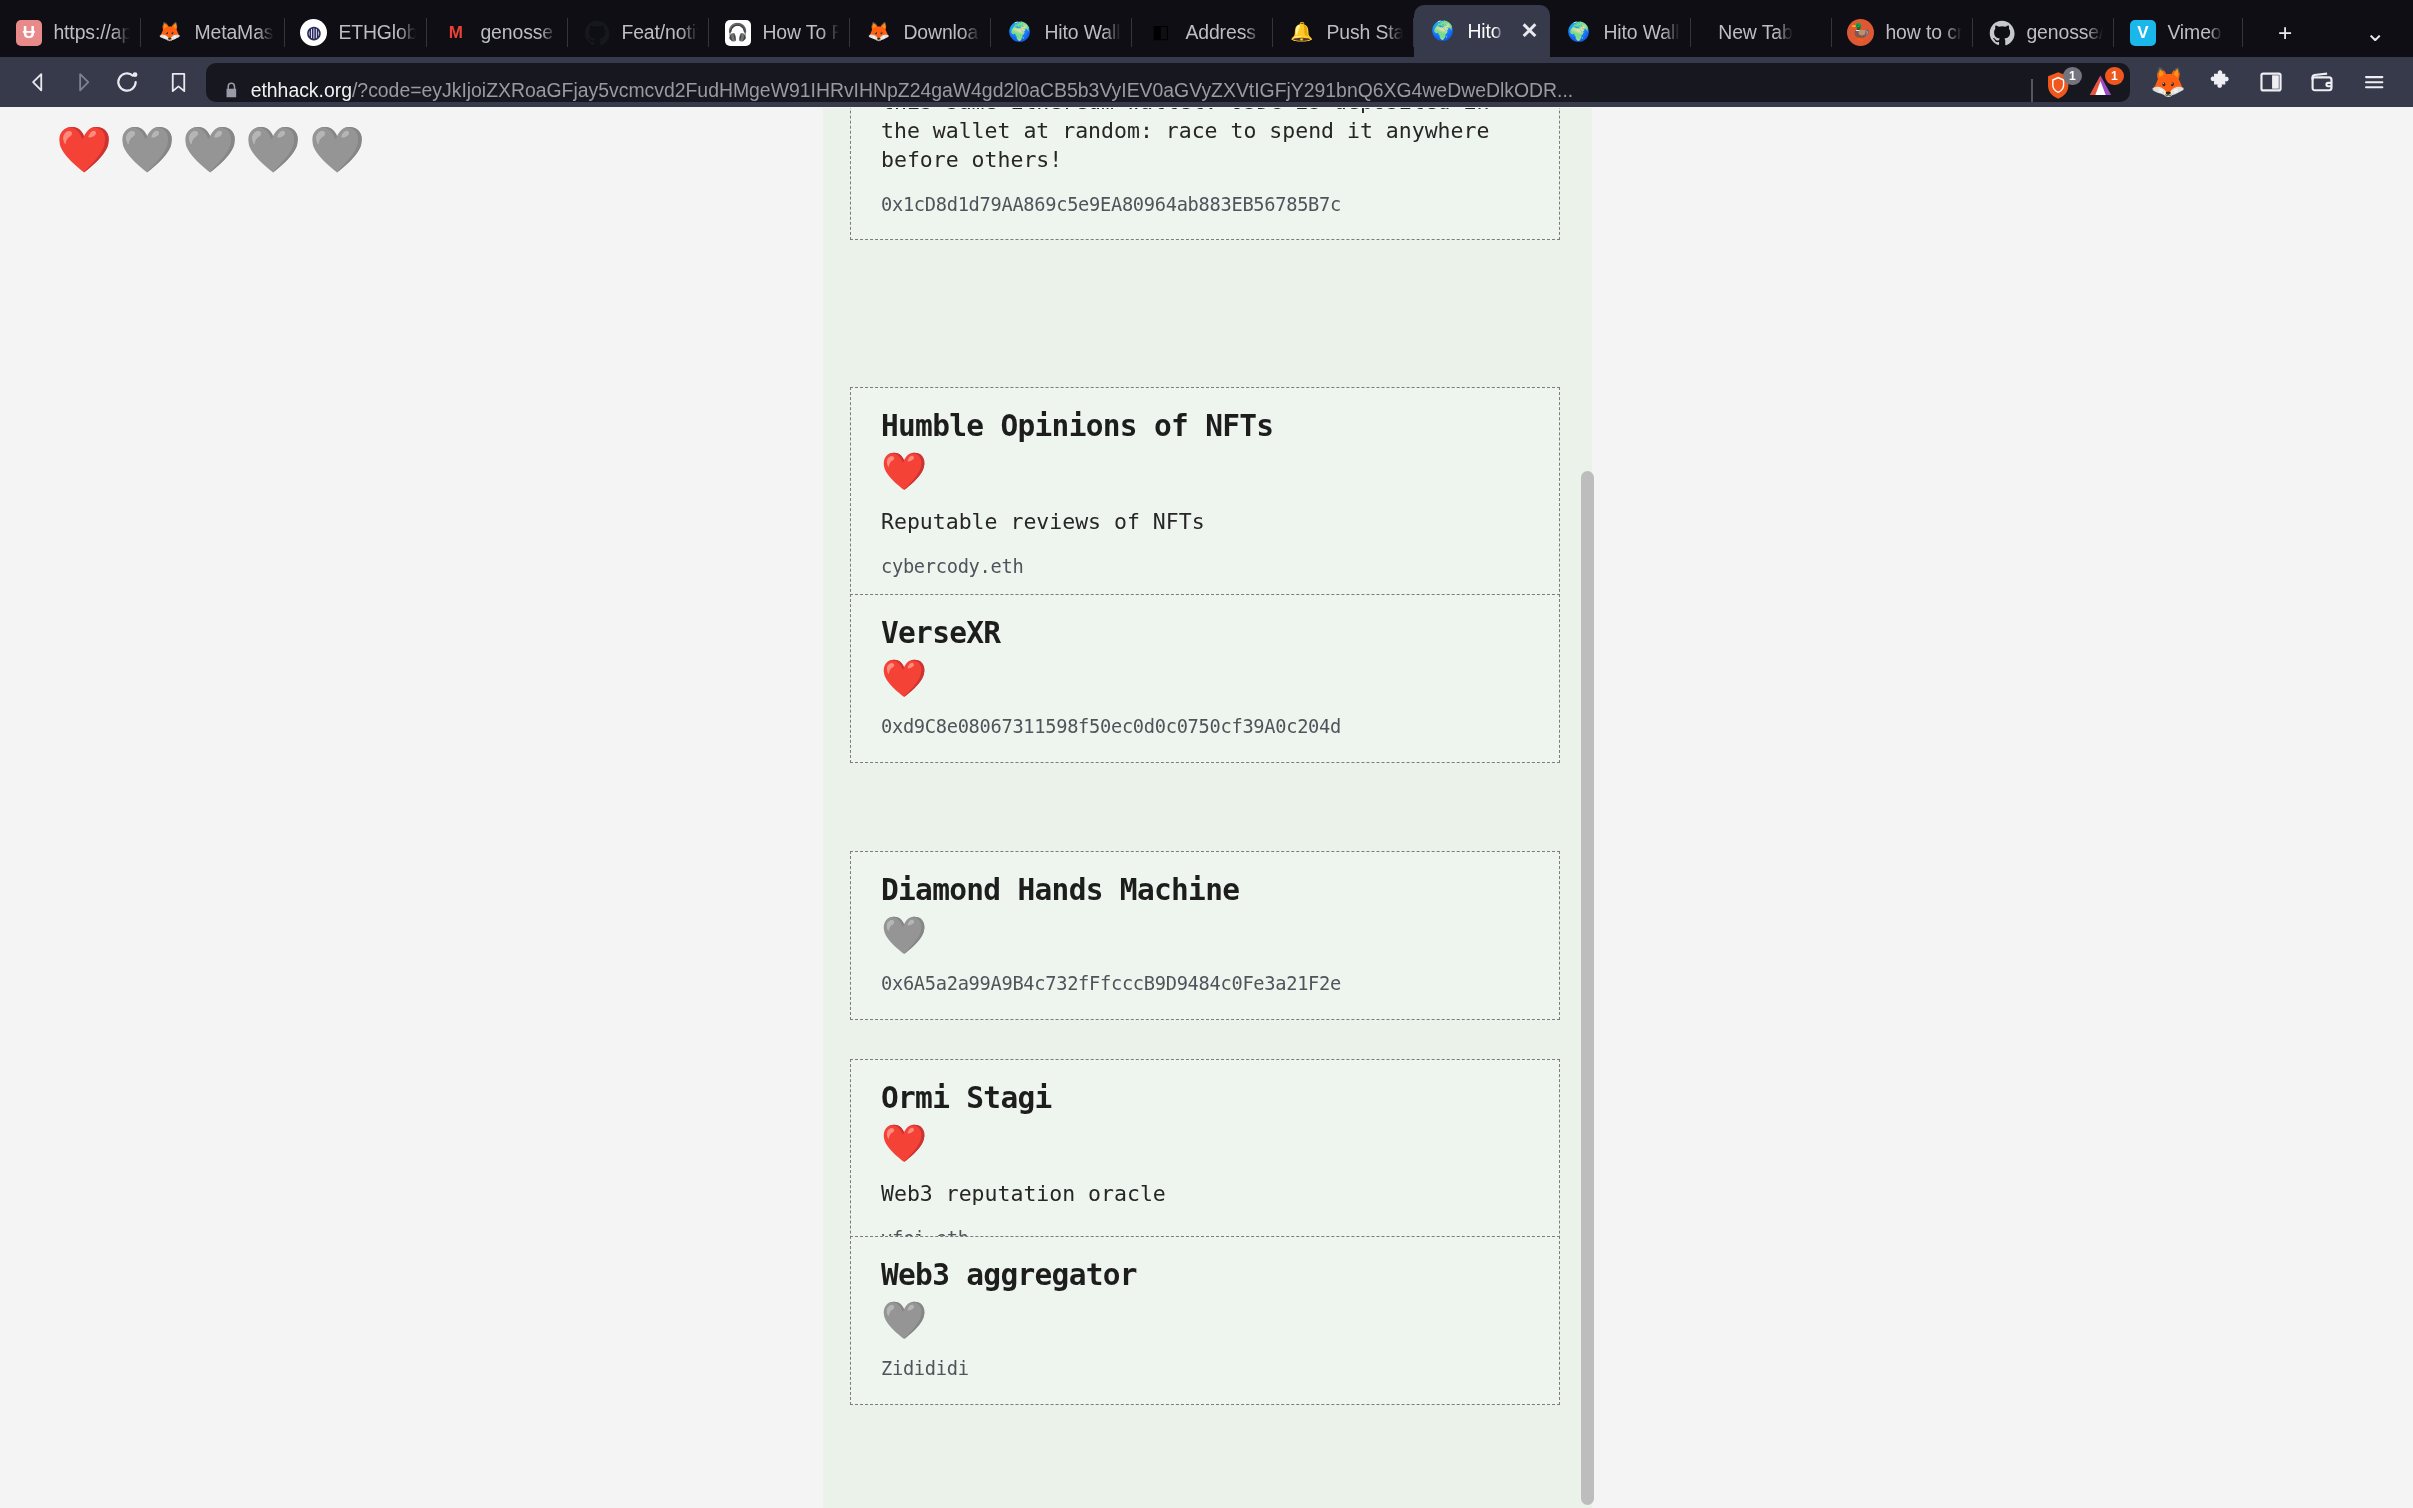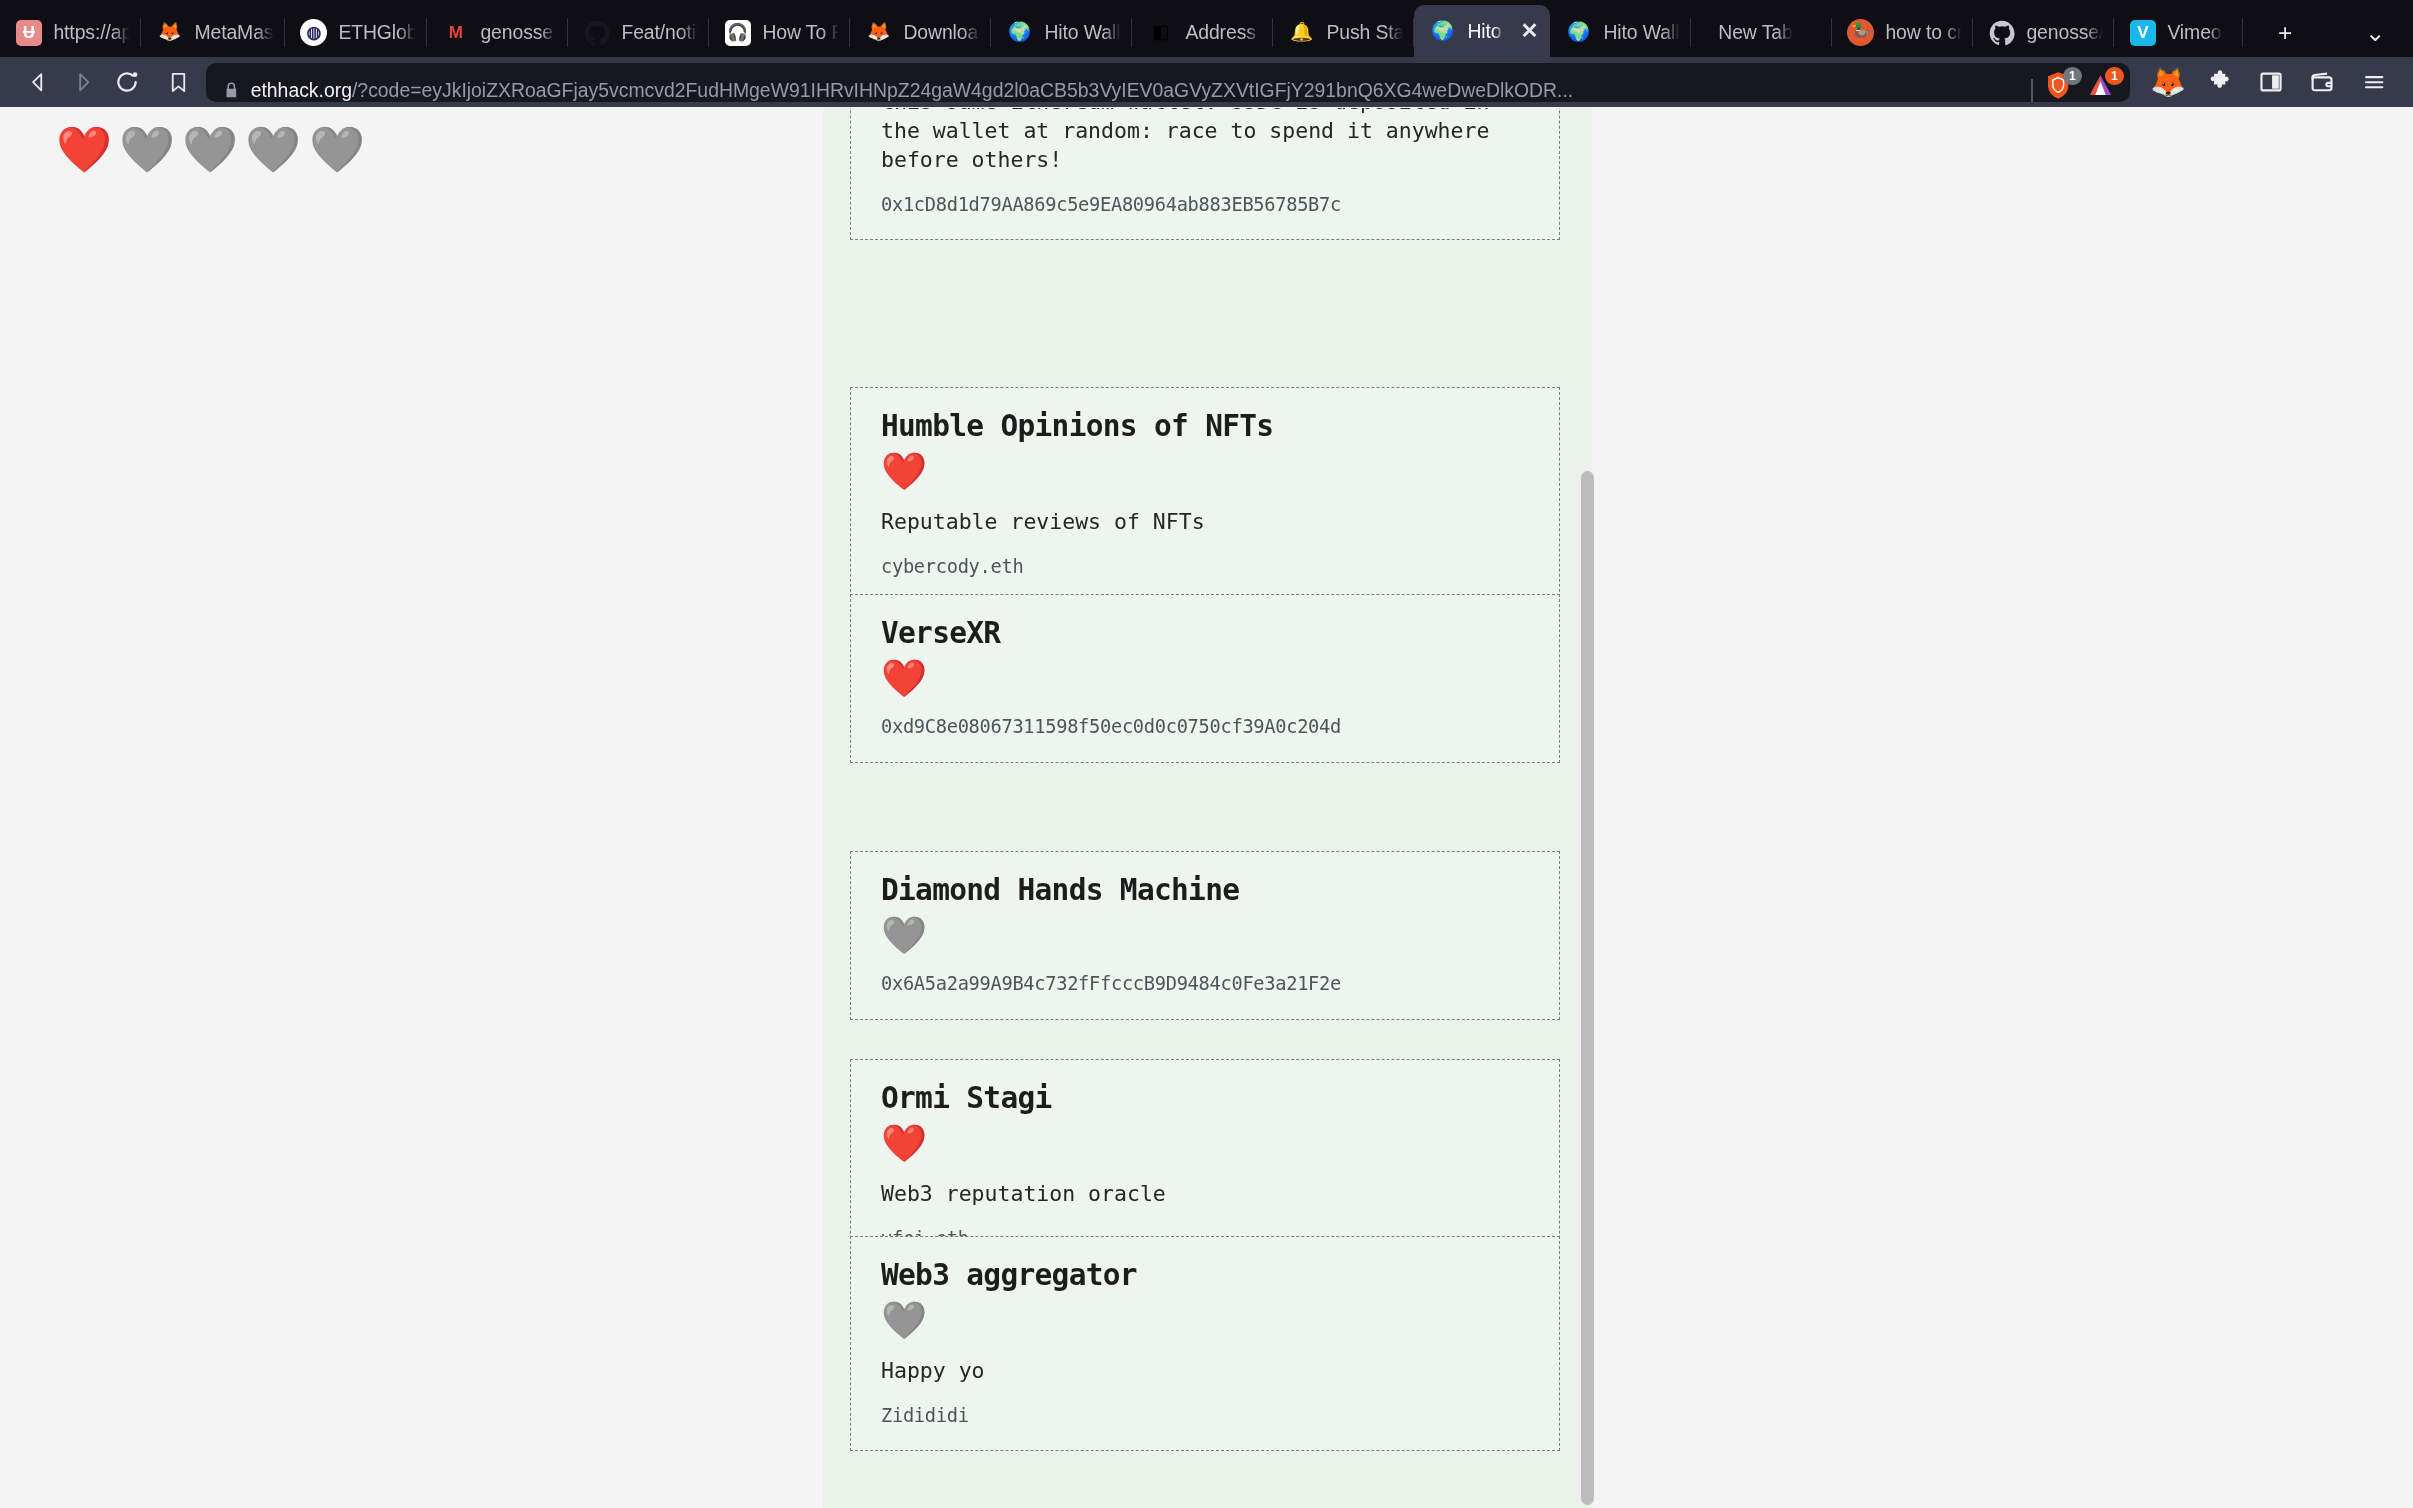--- a/index.html
+++ b/index.html
@@ -494,21 +494,20 @@
             <div class="card-heart filled">❤️</div>
           </div>
           <div class="card-desc">Web3 reputation oracle</div>
           <div class="card-addr">vfei.eth</div>
         </div>
         <div class="card" style="top: 1128px;">
           <div class="card-head">
             <div class="card-title">Web3 aggregator</div>
             <div class="card-heart empty">❤️</div>
           </div>
-          <div class="card-desc">Happy yo</div>
           <div class="card-addr">Zidididi</div>
         </div>
       </div>
 
     <div id="scrollbar-track">
       <div id="scrollbar-thumb"></div>
     </div>
   </div>
 
 </div>

